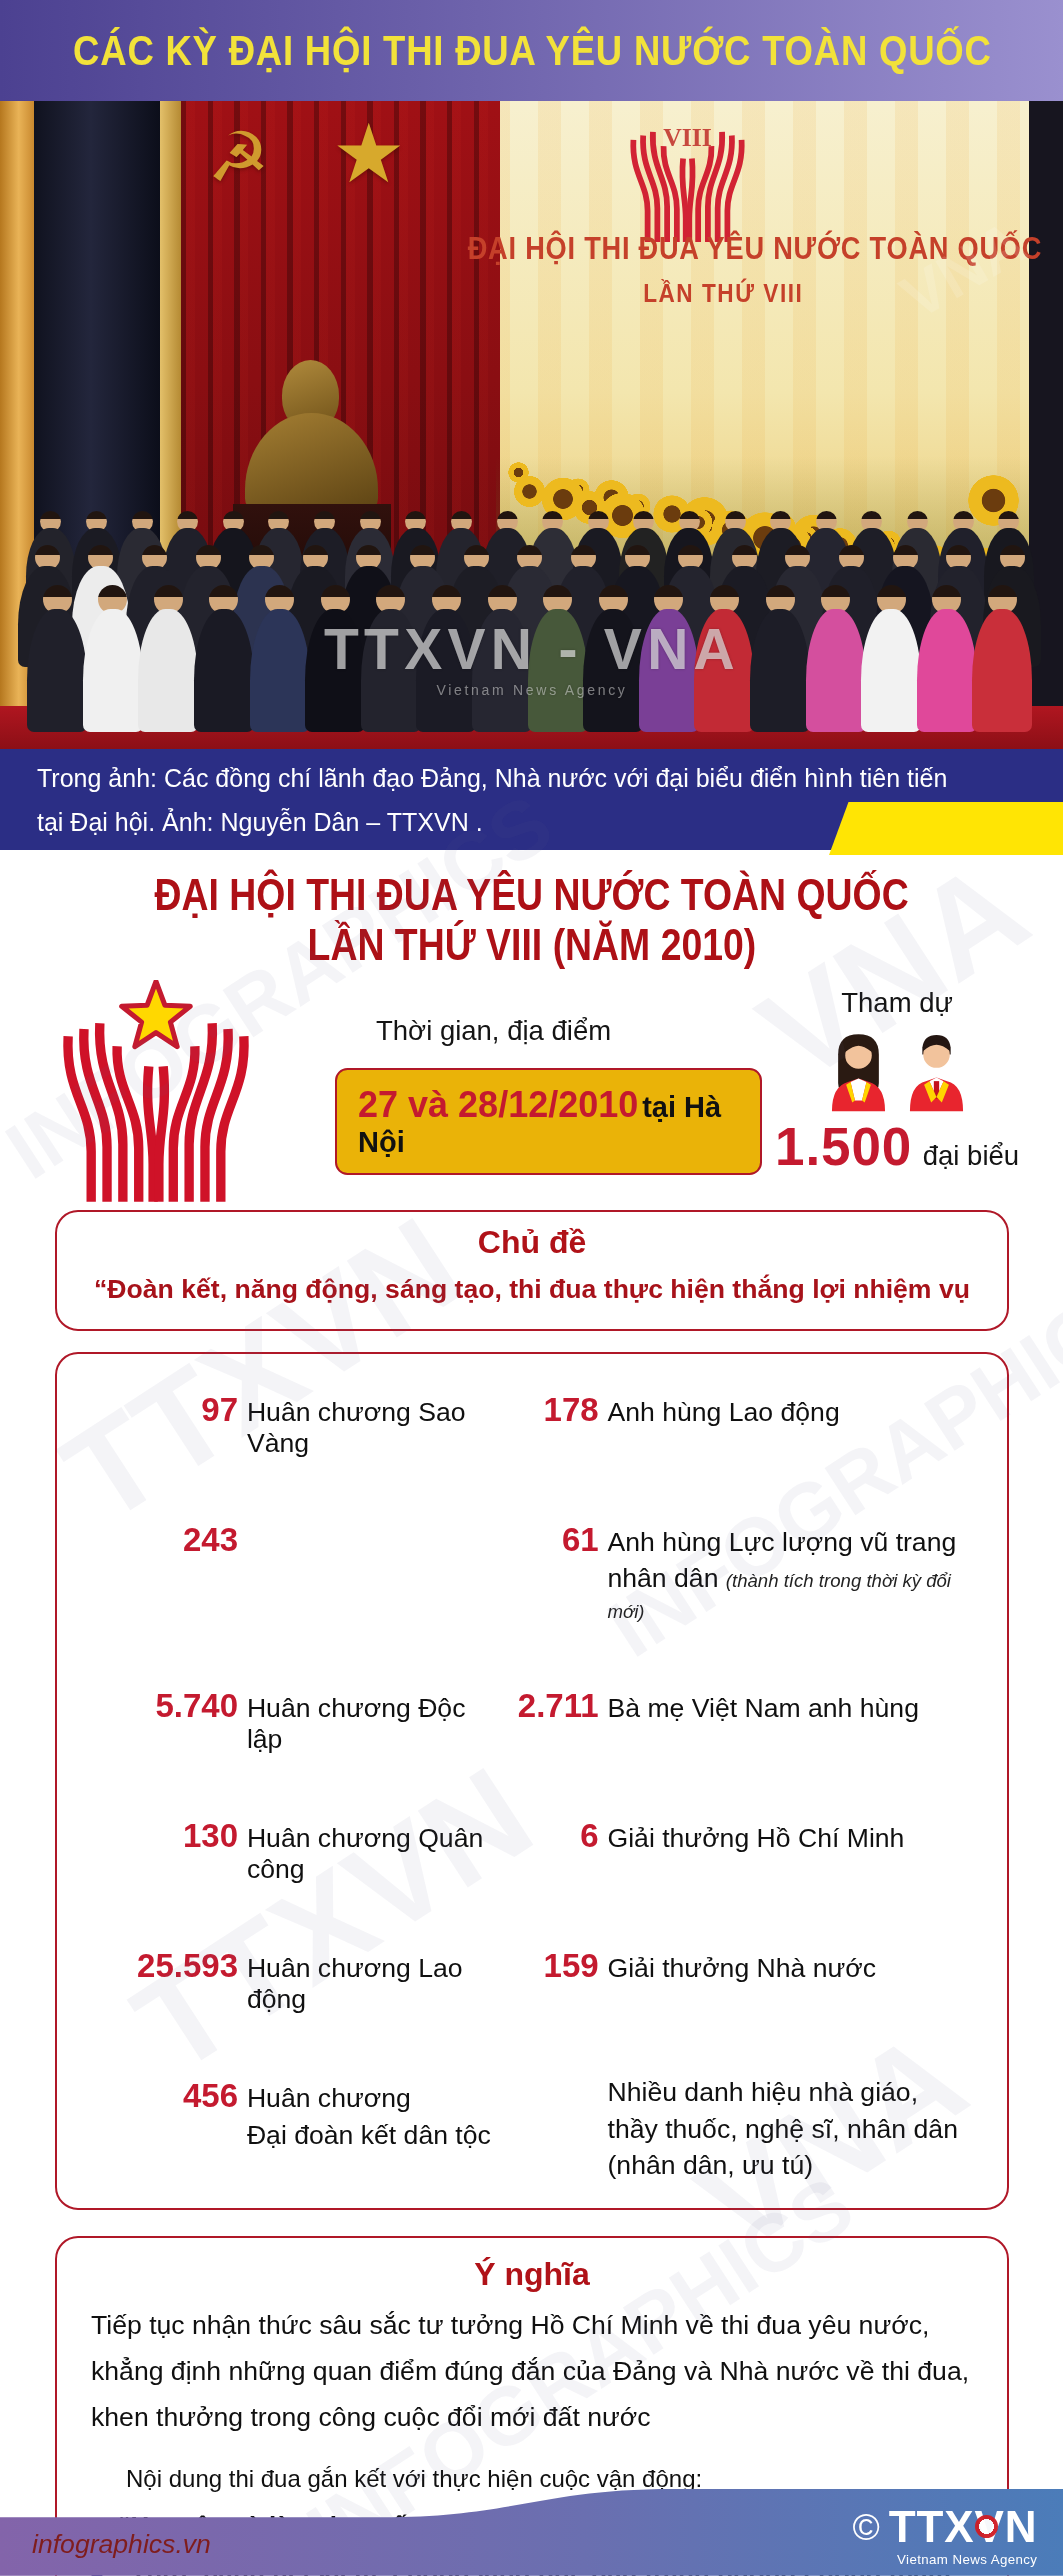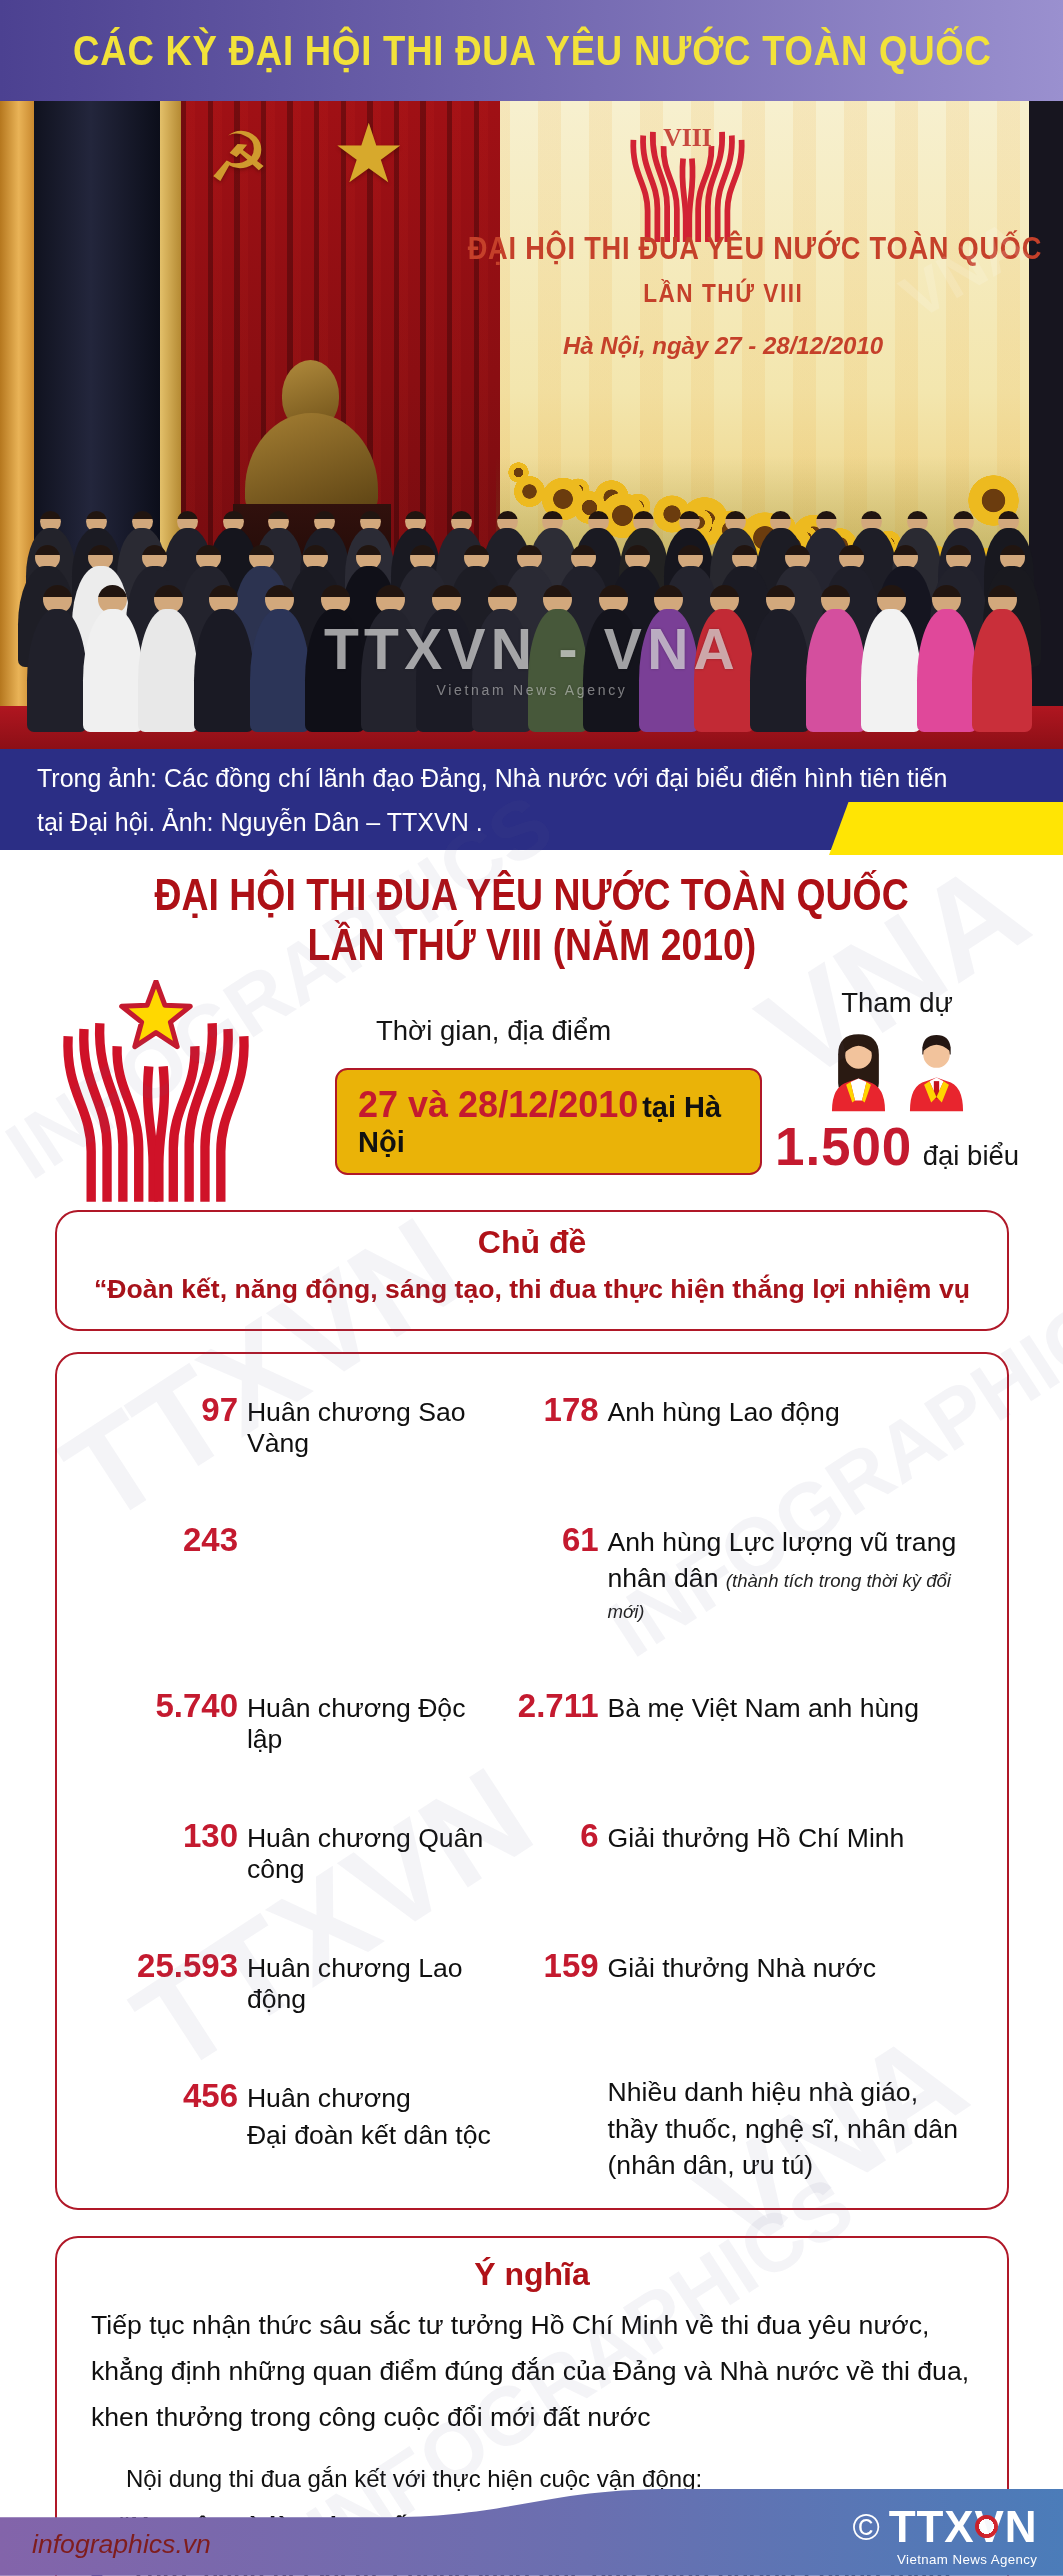--- a/index.html
+++ b/index.html
@@ -156,21 +156,20 @@
     <div class="right-dark"></div>
 
     <svg class="photo-emblem" width="133" height="151" viewBox="0 0 300 330">
       <use href="#emblem-stripes" stroke="#c43b33"></use>
       <text x="150" y="92" text-anchor="middle" font-family="Liberation Serif, serif" font-weight="bold" font-size="58" fill="#c43b33">VIII</text>
     </svg>
 
     <div class="banner-texts">
       <div class="bt1"><span class="cond">ĐẠI HỘI THI ĐUA YÊU NƯỚC TOÀN QUỐC</span></div>
       <div class="bt2"><span class="cond">LẦN THỨ VIII</span></div>
-      <div class="bt3">Hà Nội, ngày 27 - 28/12/2010</div>
     </div>
 
     <div class="flowers">
         <div class="flower" style="height: 23px; width: 23px; left: 2%; top: 4%; background: radial-gradient(circle, rgb(107, 60, 14) 0px, rgb(107, 60, 14) 28%, rgb(237, 186, 31) 30%, rgb(237, 186, 31) 62%, rgba(237, 186, 31, 0) 63%);"></div>
         <div class="flower" style="height: 49px; width: 49px; left: 55%; top: 41%; background: radial-gradient(circle, rgb(107, 60, 14) 0px, rgb(107, 60, 14) 28%, rgb(237, 186, 31) 30%, rgb(237, 186, 31) 62%, rgba(237, 186, 31, 0) 63%);"></div>
         <div class="flower" style="height: 39px; width: 39px; left: 18%; top: 16%; background: radial-gradient(circle, rgb(107, 60, 14) 0px, rgb(107, 60, 14) 28%, rgb(237, 186, 31) 30%, rgb(237, 186, 31) 62%, rgba(237, 186, 31, 0) 63%);"></div>
         <div class="flower" style="height: 29px; width: 29px; left: 71%; top: 53%; background: radial-gradient(circle, rgb(107, 60, 14) 0px, rgb(107, 60, 14) 28%, rgb(237, 186, 31) 30%, rgb(237, 186, 31) 62%, rgba(237, 186, 31, 0) 63%);"></div>
         <div class="flower" style="height: 55px; width: 55px; left: 34%; top: 28%; background: radial-gradient(circle, rgb(107, 60, 14) 0px, rgb(107, 60, 14) 28%, rgb(237, 186, 31) 30%, rgb(237, 186, 31) 62%, rgba(237, 186, 31, 0) 63%);"></div>
         <div class="flower" style="height: 45px; width: 45px; left: 87%; top: 65%; background: radial-gradient(circle, rgb(107, 60, 14) 0px, rgb(107, 60, 14) 28%, rgb(237, 186, 31) 30%, rgb(237, 186, 31) 62%, rgba(237, 186, 31, 0) 63%);"></div>
         <div class="flower" style="height: 35px; width: 35px; left: 50%; top: 40%; background: radial-gradient(circle, rgb(107, 60, 14) 0px, rgb(107, 60, 14) 28%, rgb(237, 186, 31) 30%, rgb(237, 186, 31) 62%, rgba(237, 186, 31, 0) 63%);"></div>

